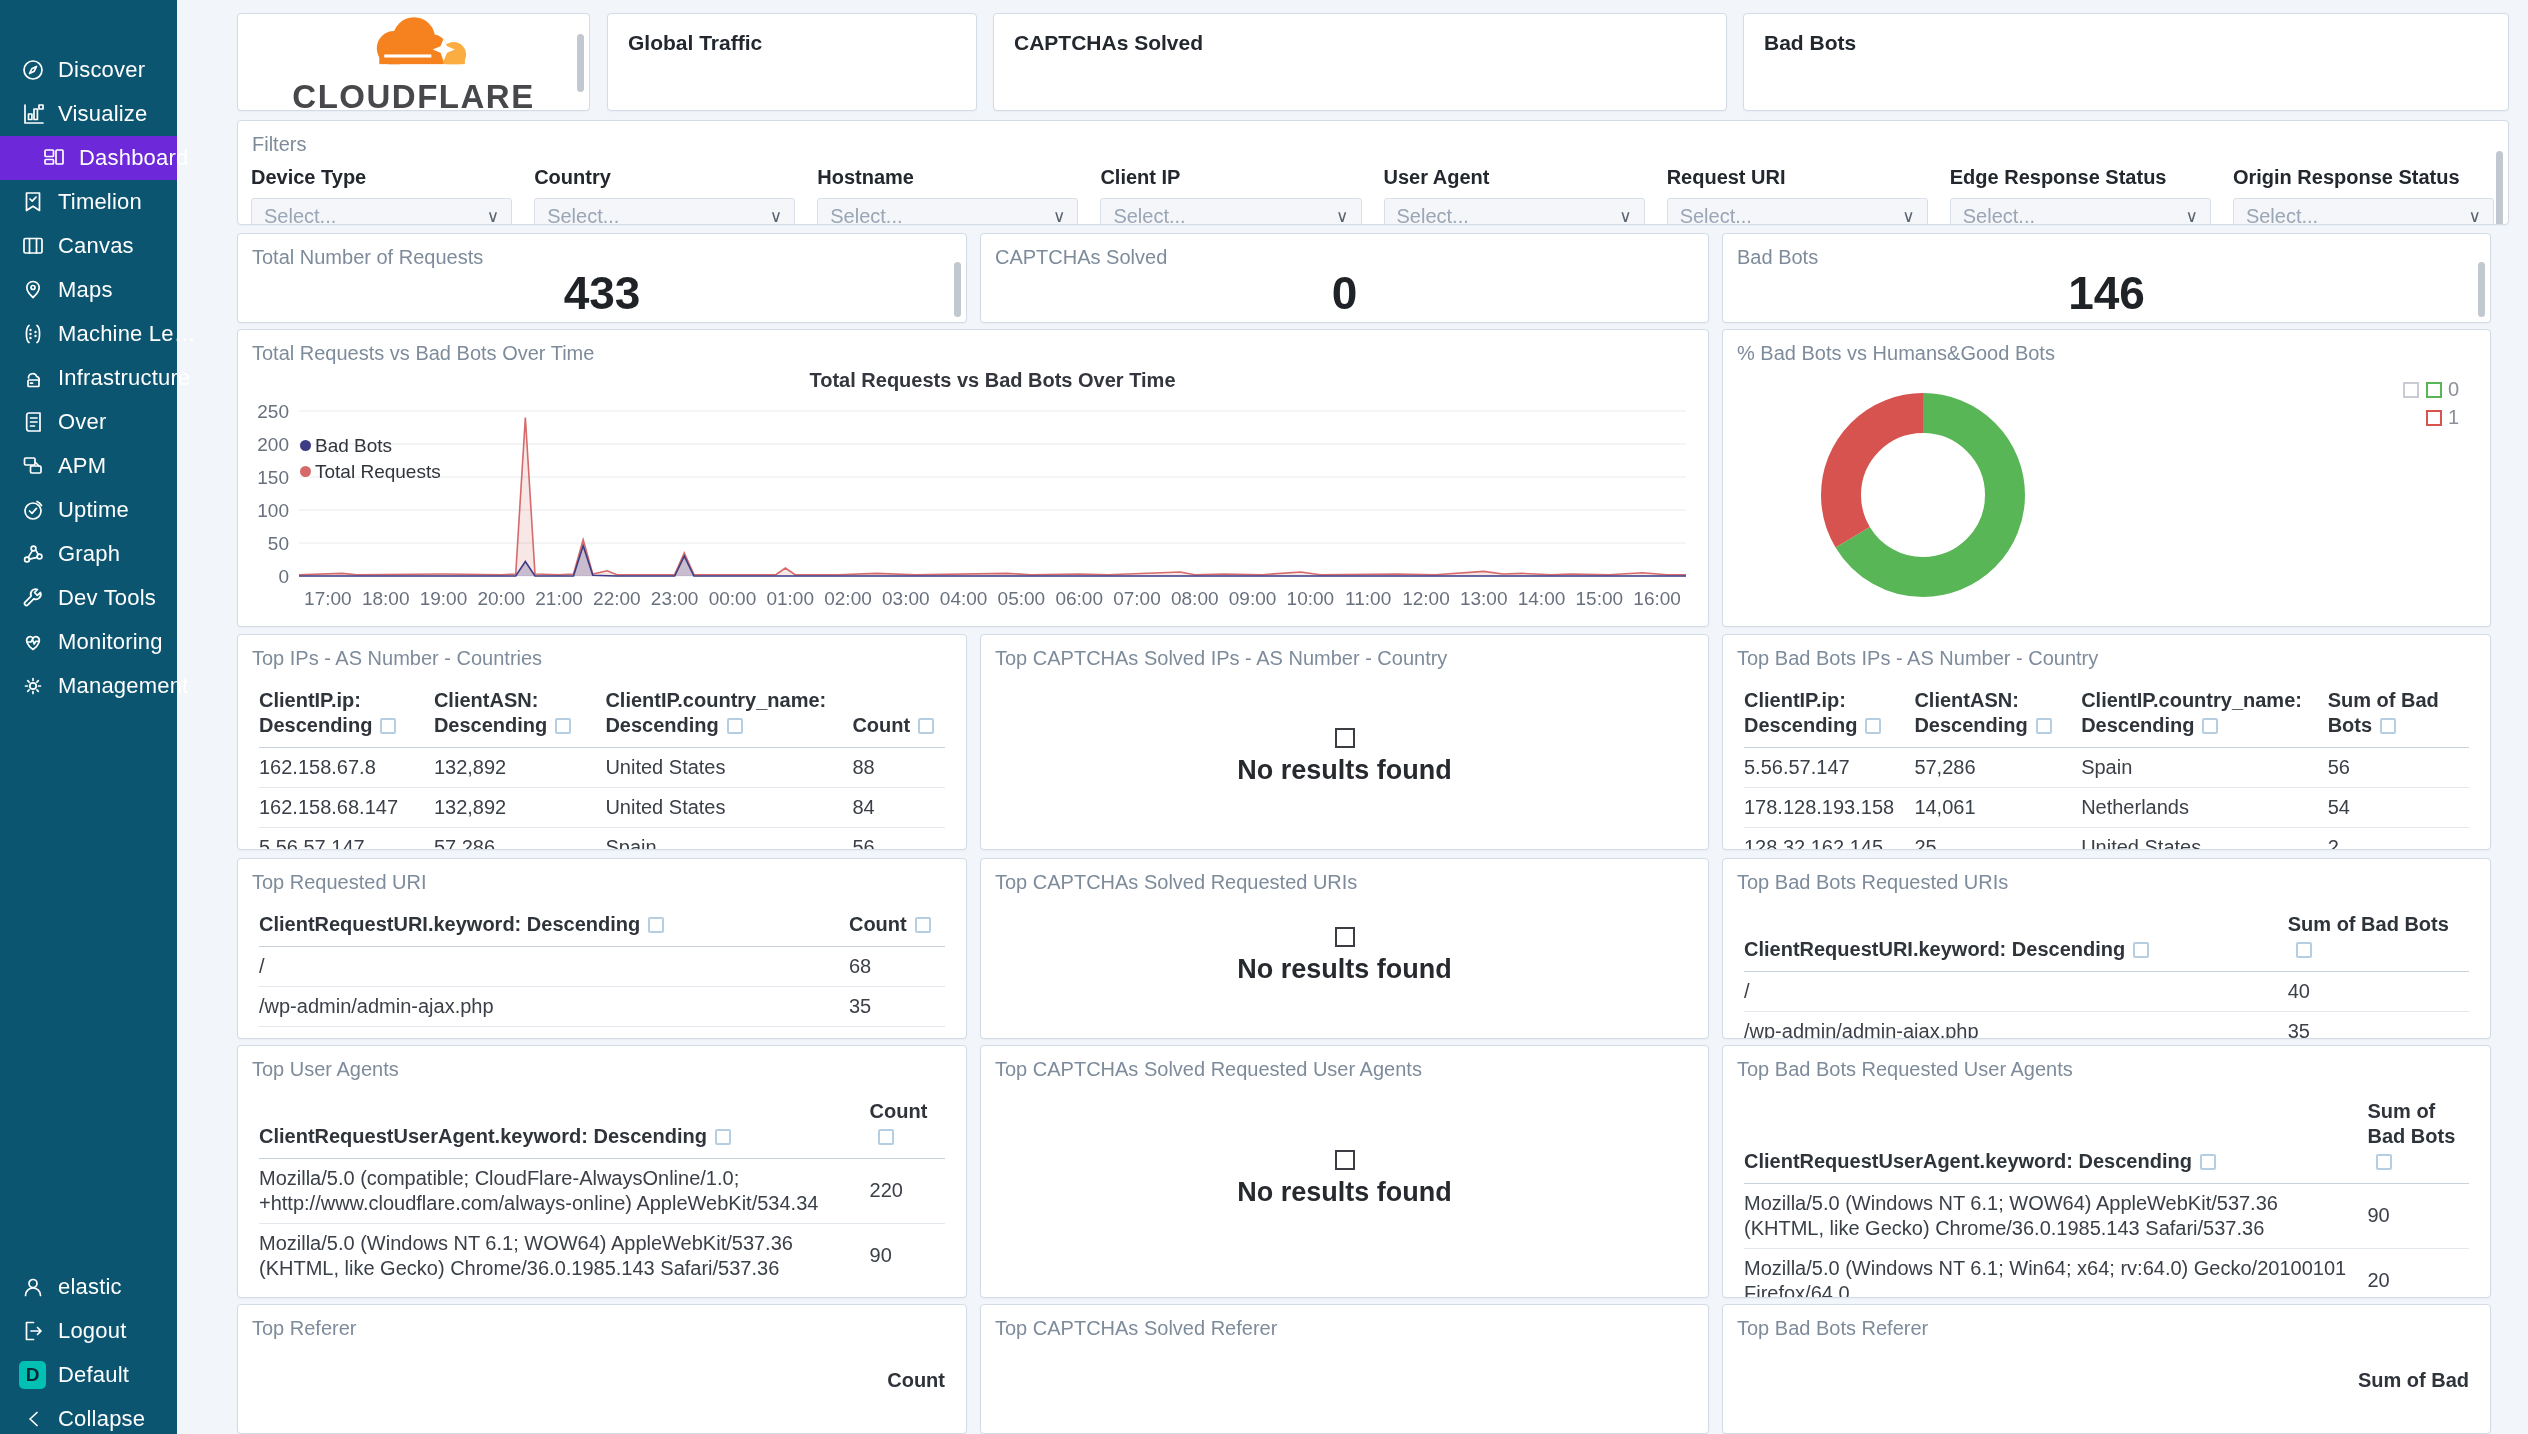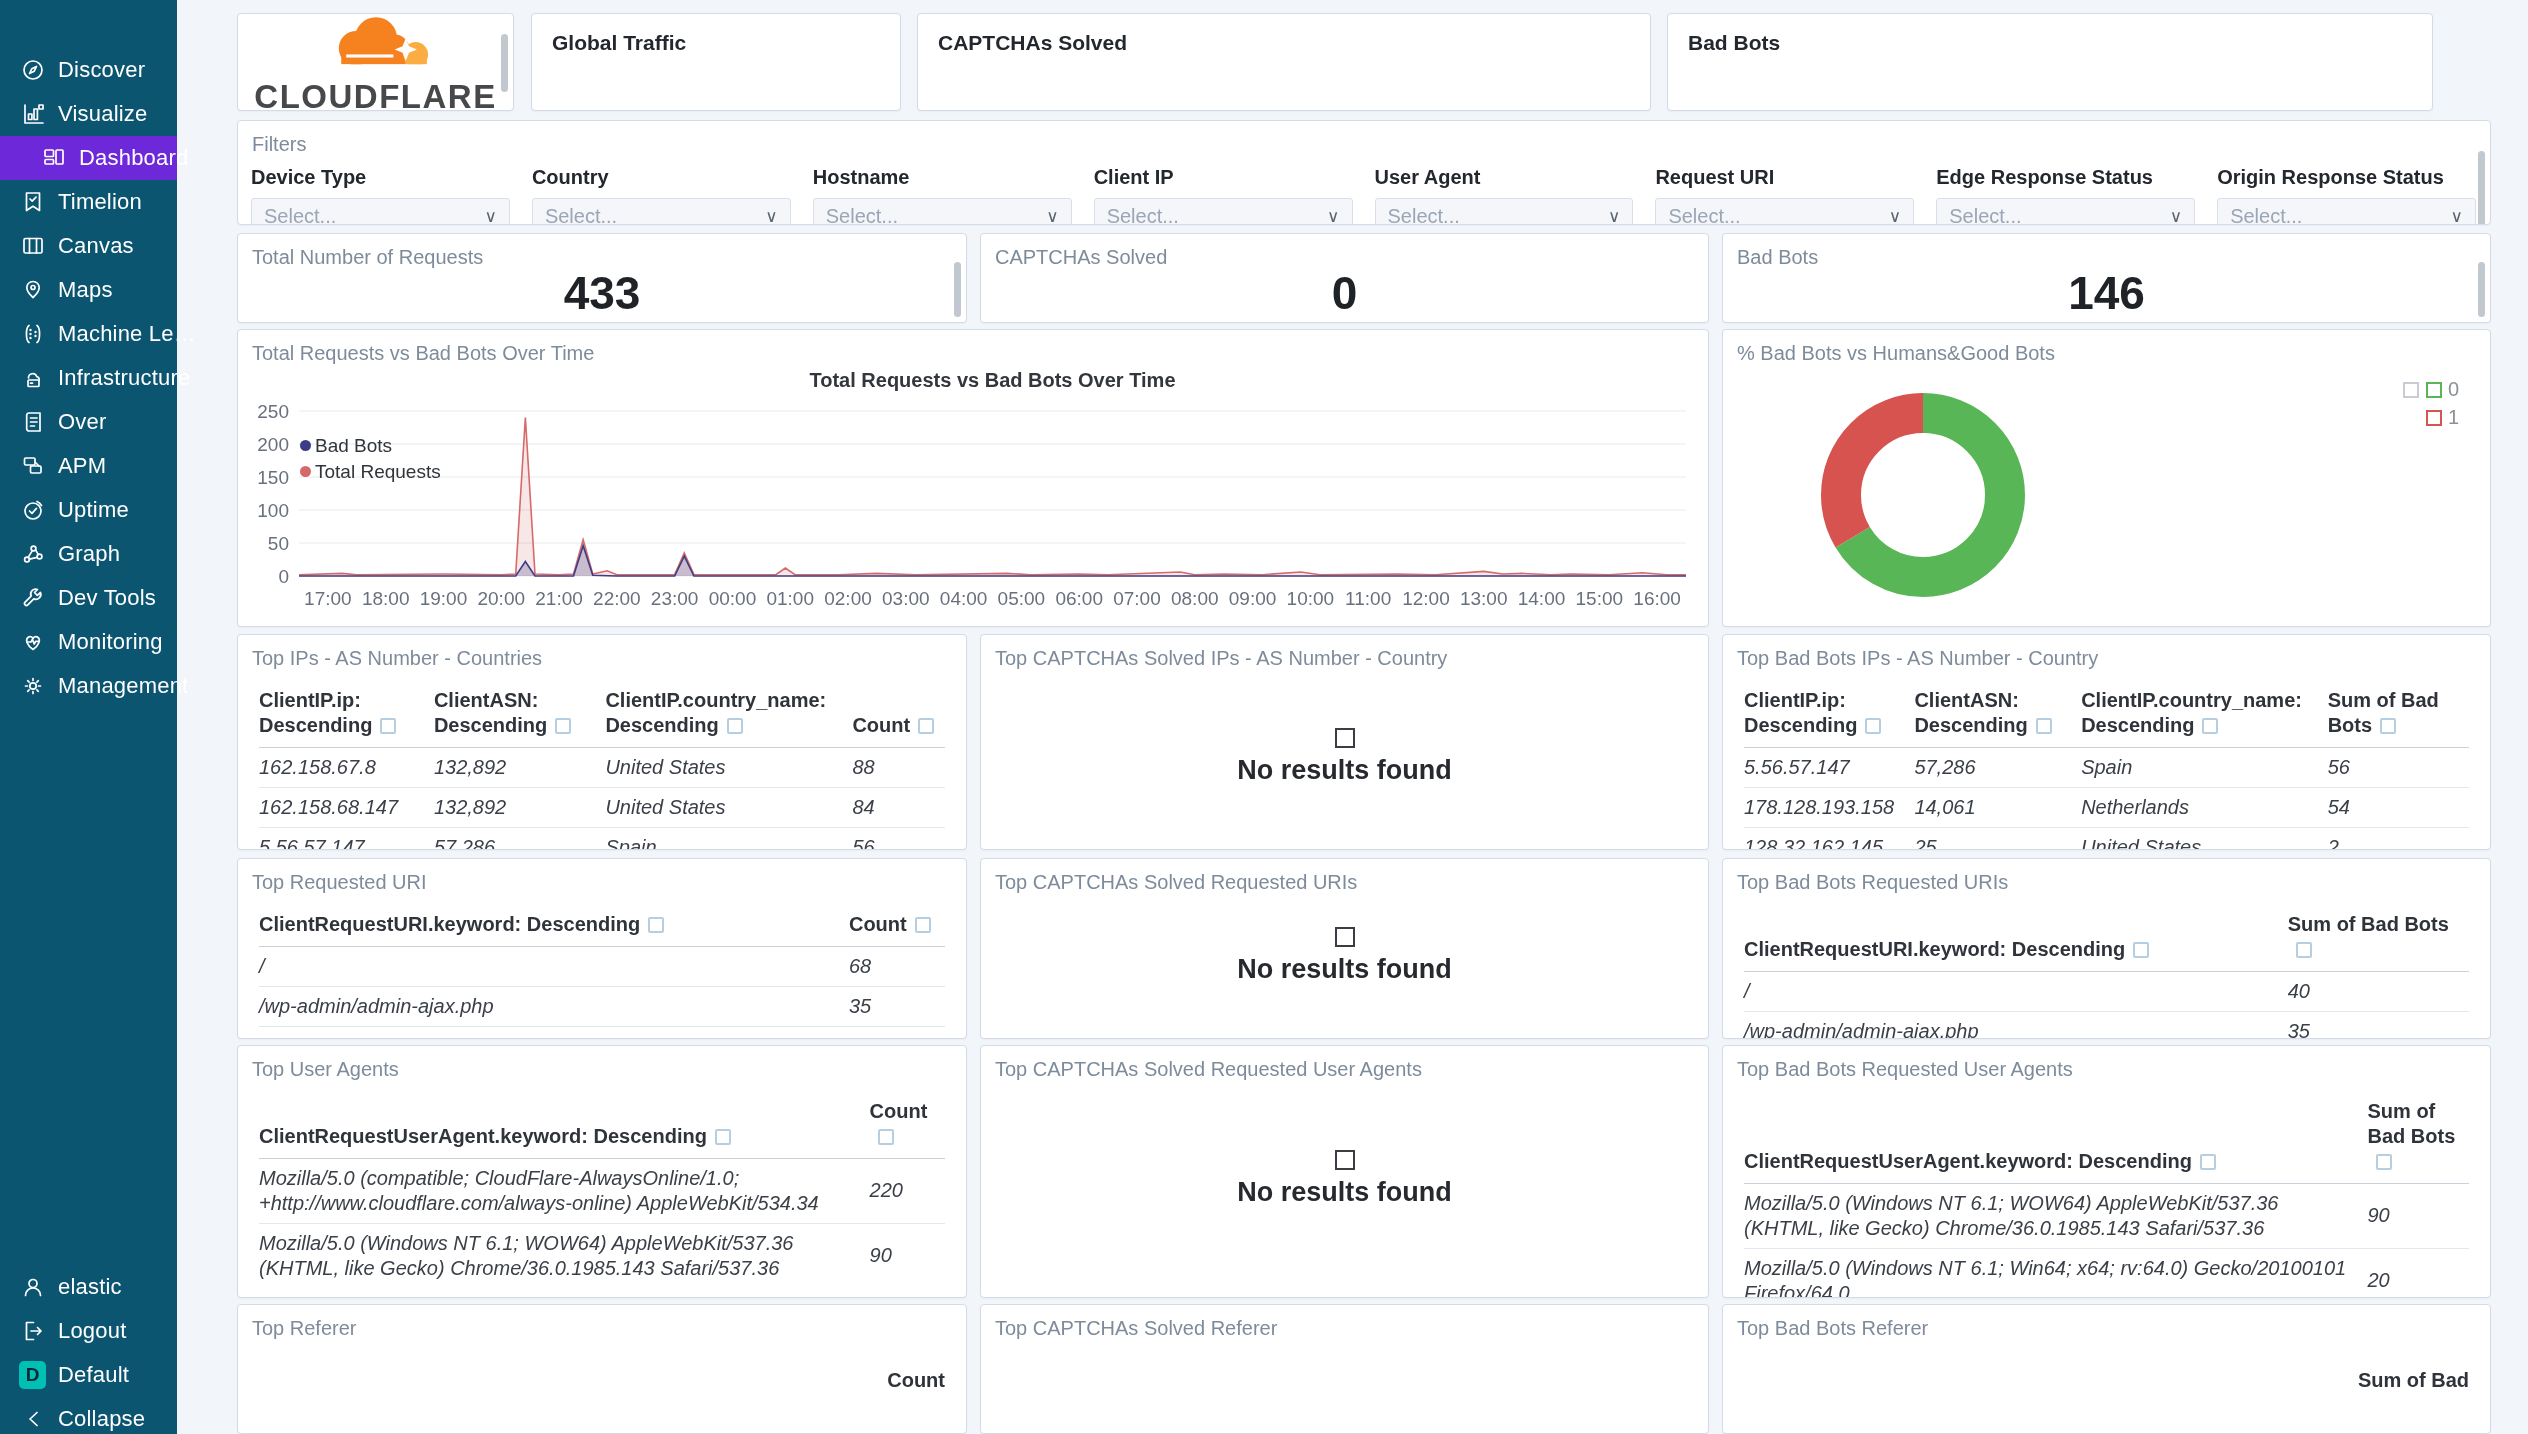--- a/index.html
+++ b/index.html
@@ -18,21 +18,21 @@
 
   
   .main { flex:1; padding:13px 37px 0 60px; display:flex; flex-direction:column; }
   .row { display:flex; }
   .panel { background:#fff; border:1px solid #d3dce6; border-radius:4px; box-shadow:0 1px 2px rgba(0,0,0,.04); position:relative; overflow:hidden; }
   .panel-title { color:#7d8b9b; font-size:20px; padding:12px 0 0 14px; white-space:nowrap; }
   .pscroll { position:absolute; width:7px; border-radius:4px; background:#c2c8d0; right:5px; }
 
   
   .header-row { height:99px; margin-bottom:9px; }
-  .logo-panel { width:277px; margin-right:17px; display:flex; align-items:center; justify-content:center; }
+  .logo-panel { width:353px; margin-right:17px; display:flex; align-items:center; justify-content:center; }
   .htitle-panel .panel-title { color:#23272e; font-weight:bold; font-size:21px; padding:17px 0 0 20px; }
   .logo-wrap { text-align:center; position:relative; top:2px; }
   .logo-word { font-size:33px; font-weight:bold; color:#46484b; letter-spacing:1.5px; line-height:0.9; }
 
   
   .filters-panel { height:129px; margin-bottom:8px; }
   .filters-row { display:flex; padding:10px 14px 0 13px; gap:22px; }
   .filter-group { flex:1; }
   .filter-label { font-size:20px; font-weight:bold; color:#23272e; margin-bottom:9px; }
   .select { height:38px; background:#f4f6f9; border:1px solid #d9dfe8; border-radius:3px; display:flex; align-items:center; justify-content:space-between; padding:0 12px; cursor:pointer;gap:35px; }
@@ -59,21 +59,21 @@
 
   
   .tables-row { gap:13px; }
   .t-row1 { height:216px; margin-bottom:8px; }
   .t-row2 { height:181px; margin-bottom:6px; }
   .t-row3 { height:253px; margin-bottom:6px; }
   .t-row4 { height:160px; }
   .col-l { width:730px; } .col-m { width:729px; } .col-r { width:769px; }
   table.kbn { border-collapse:collapse; width:calc(100% - 42px); margin:14px 21px 0 21px; table-layout:fixed; }
   table.kbn th { text-align:left; font-size:20px; color:#2f333a; font-weight:bold; vertical-align:bottom; padding:4px 10px 9px 0; border-bottom:1px solid #c9d1da; line-height:1.25; }
-  table.kbn td { font-size:20px; color:#3b4048; padding:7px 10px 7px 0; border-bottom:1px solid #e2e7ed; line-height:1.25;font-style:italic; }
+  table.kbn td { font-size:20px; color:#3b4048; padding:7px 10px 7px 0; border-bottom:1px solid #e2e7ed; line-height:1.25; }
   table.kbn tr:last-child td { border-bottom:none; }
   .sortbox { display:inline-block; width:16px; height:16px; border:2px solid #b6cee2; border-radius:2px; vertical-align:-2px; margin-left:8px; }
   .no-results { position:absolute; left:0; right:0; text-align:center; }
   .nr-icon { display:inline-block; width:20px; height:20px; border:2px solid #3a3e44; }
   .nr-text { font-size:27px; font-weight:bold; color:#26292e; margin-top:3px; }
   .stub-header { position:absolute; right:21px; font-size:20px; font-weight:bold; color:#2f333a; white-space:nowrap; }
 
   svg.linechart text { font-family:"Liberation Sans", sans-serif; }
 </style>
 </head>

